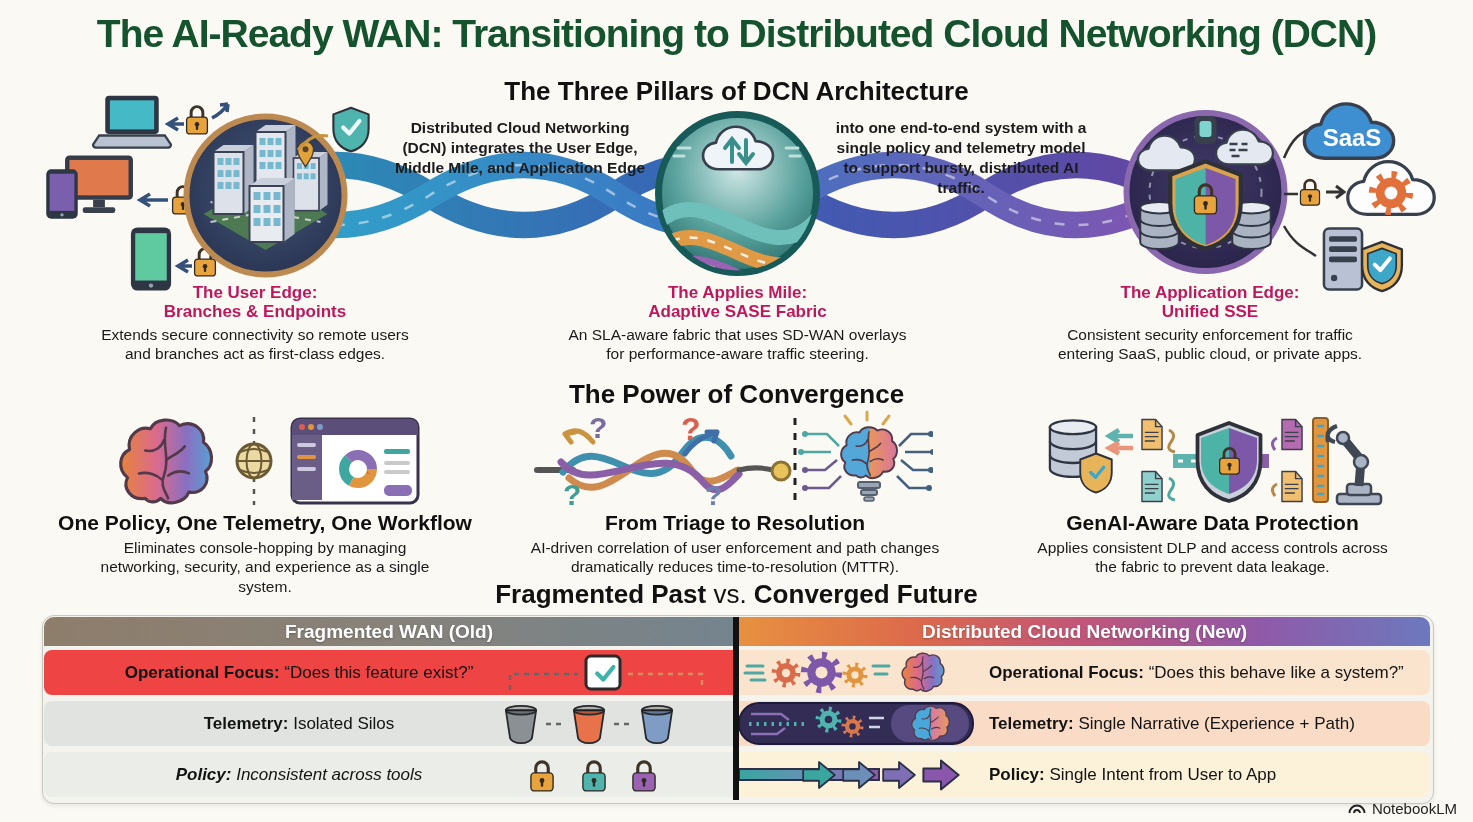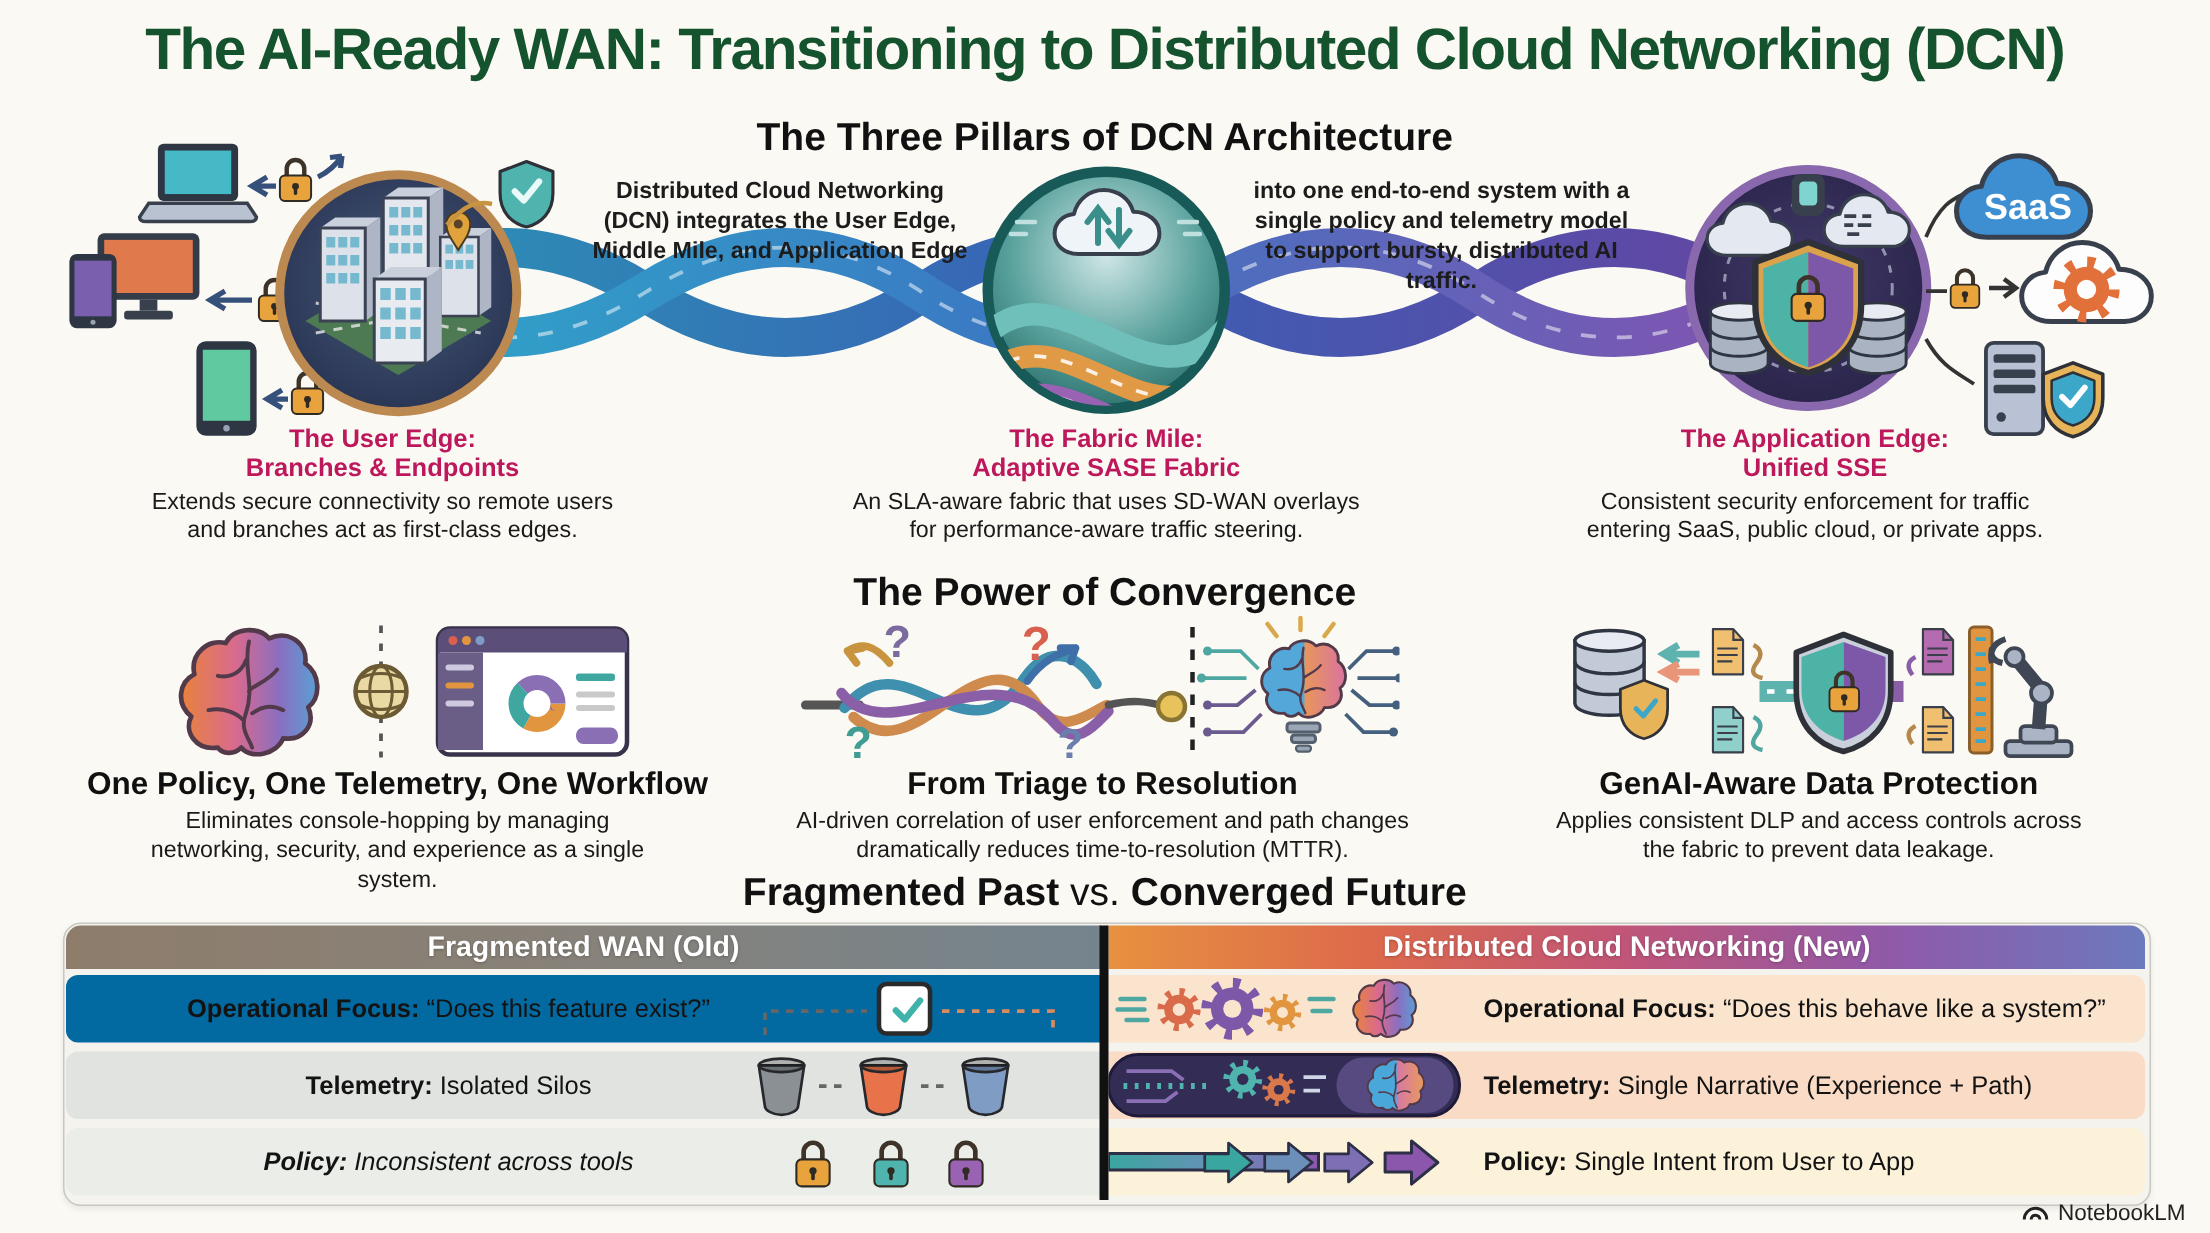--- a/index.html
+++ b/index.html
@@ -18,21 +18,21 @@
   .cmp-heading b{font-weight:bold;}
   .cmp-heading .vs{font-weight:normal;}
   .table-outline{left:42px;top:615px;width:1390px;height:187px;border:1px solid #c8c8c3;border-radius:12px;background:#f4f3ee;box-shadow:0 2px 4px rgba(0,0,0,.08);}
   .hdr{height:29px;display:flex;align-items:center;justify-content:center;color:#fff;font-size:19px;font-weight:bold;text-shadow:0 1px 2px rgba(0,0,0,.25);}
   .hdr-old{left:44px;top:617px;width:690px;border-radius:10px 0 0 0;background:linear-gradient(90deg,#8e7d6b,#87827a,#74848e);}
   .hdr-new{left:739px;top:617px;width:691px;border-radius:0 10px 0 0;background:linear-gradient(90deg,#e79140,#dd6a4b,#c05579,#9059a8,#6c79bd);}
   .vdivider{left:733px;top:617px;width:6px;height:183px;background:#111;}
   .row{height:45px;display:flex;align-items:center;}
   .row-old{left:44px;width:690px;border-radius:8px 0 0 8px;}
   .row-new{left:739px;width:691px;border-radius:0 8px 8px 0;}
-  .row-old-1{background:#0369a1;}
+  .row-old-1{background:#ef4444;}
   .row-old-2{background:#e0e3df;}
   .row-old-3{background:#eaede8;}
   .row-new-1{background:#fae4cd;}
   .row-new-2{background:#fadcc6;}
   .row-new-3{background:#fcf2da;}
   .row-text{font-size:17px;color:#131313;}
   .row-text b{font-weight:bold;}
   .row-old .row-text{position:absolute;left:10px;width:490px;text-align:center;}
   .row-new .row-text{position:absolute;left:250px;width:430px;text-align:left;}
   .row-icon{position:absolute;}
@@ -360,21 +360,21 @@
 
   <div class="abs intro" style="left:393px;top:118px;width:254px;">Distributed Cloud Networking (DCN) integrates the User Edge, Middle Mile, and Application Edge</div>
   <div class="abs intro" style="left:833px;top:118px;width:256px;">into one end-to-end system with a single policy and telemetry model to support bursty, distributed AI traffic.</div>
 
   <div class="abs pillar-cap" style="left:60px;top:283px;width:390px;">
     <div class="pillar-title"><span>The User Edge:</span><br>
     <span>Branches &amp; Endpoints</span></div>
     <div class="pillar-desc" style="max-width:330px;margin-left:auto;margin-right:auto;">Extends secure connectivity so remote users and branches act as first-class edges.</div>
   </div>
   <div class="abs pillar-cap" style="left:545px;top:283px;width:385px;">
-    <div class="pillar-title"><span>The Fabric Mile:</span><br>
+    <div class="pillar-title"><span>The Applies Mile:</span><br>
     <span>Adaptive SASE Fabric</span></div>
     <div class="pillar-desc" style="max-width:360px;margin-left:auto;margin-right:auto;">An SLA-aware fabric that uses SD-WAN overlays for performance-aware traffic steering.</div>
   </div>
   <div class="abs pillar-cap" style="left:1020px;top:283px;width:380px;">
     <div class="pillar-title"><span>The Application Edge:</span><br>
     <span>Unified SSE</span></div>
     <div class="pillar-desc" style="max-width:330px;margin-left:auto;margin-right:auto;">Consistent security enforcement for traffic entering SaaS, public cloud, or private apps.</div>
   </div>
 
   <div class="abs sec-heading" style="top:379px;">The Power of Convergence</div>

